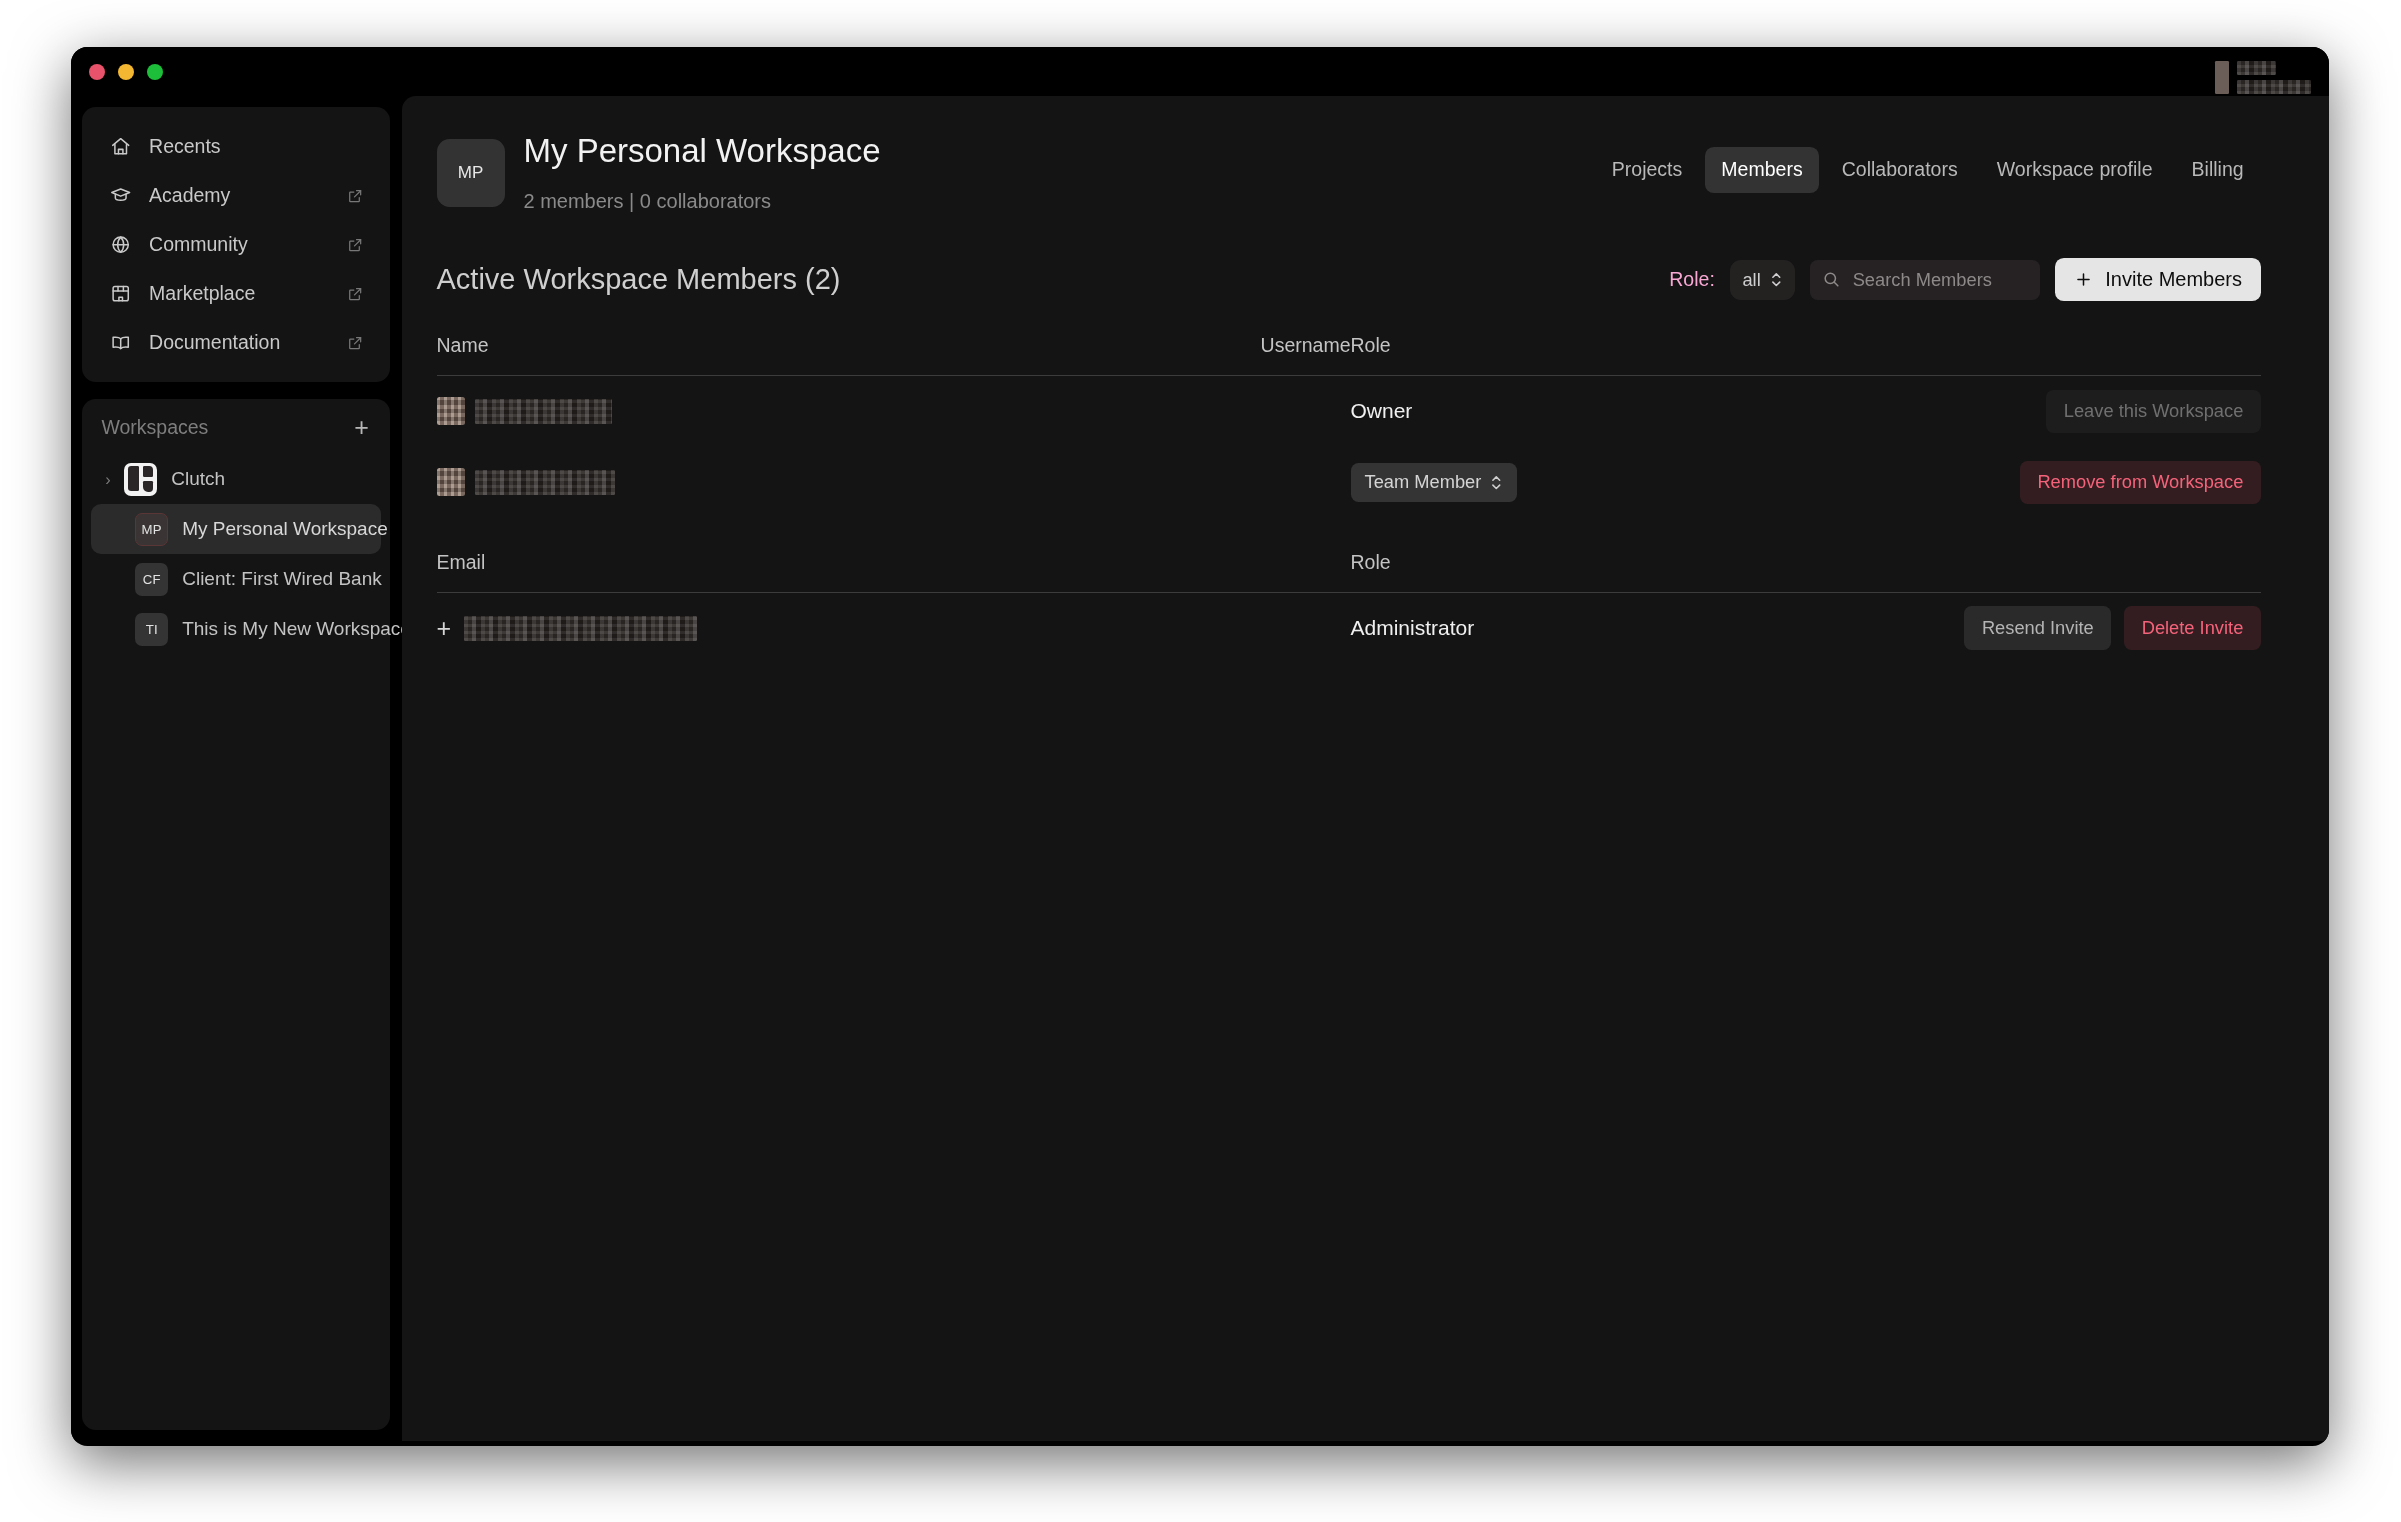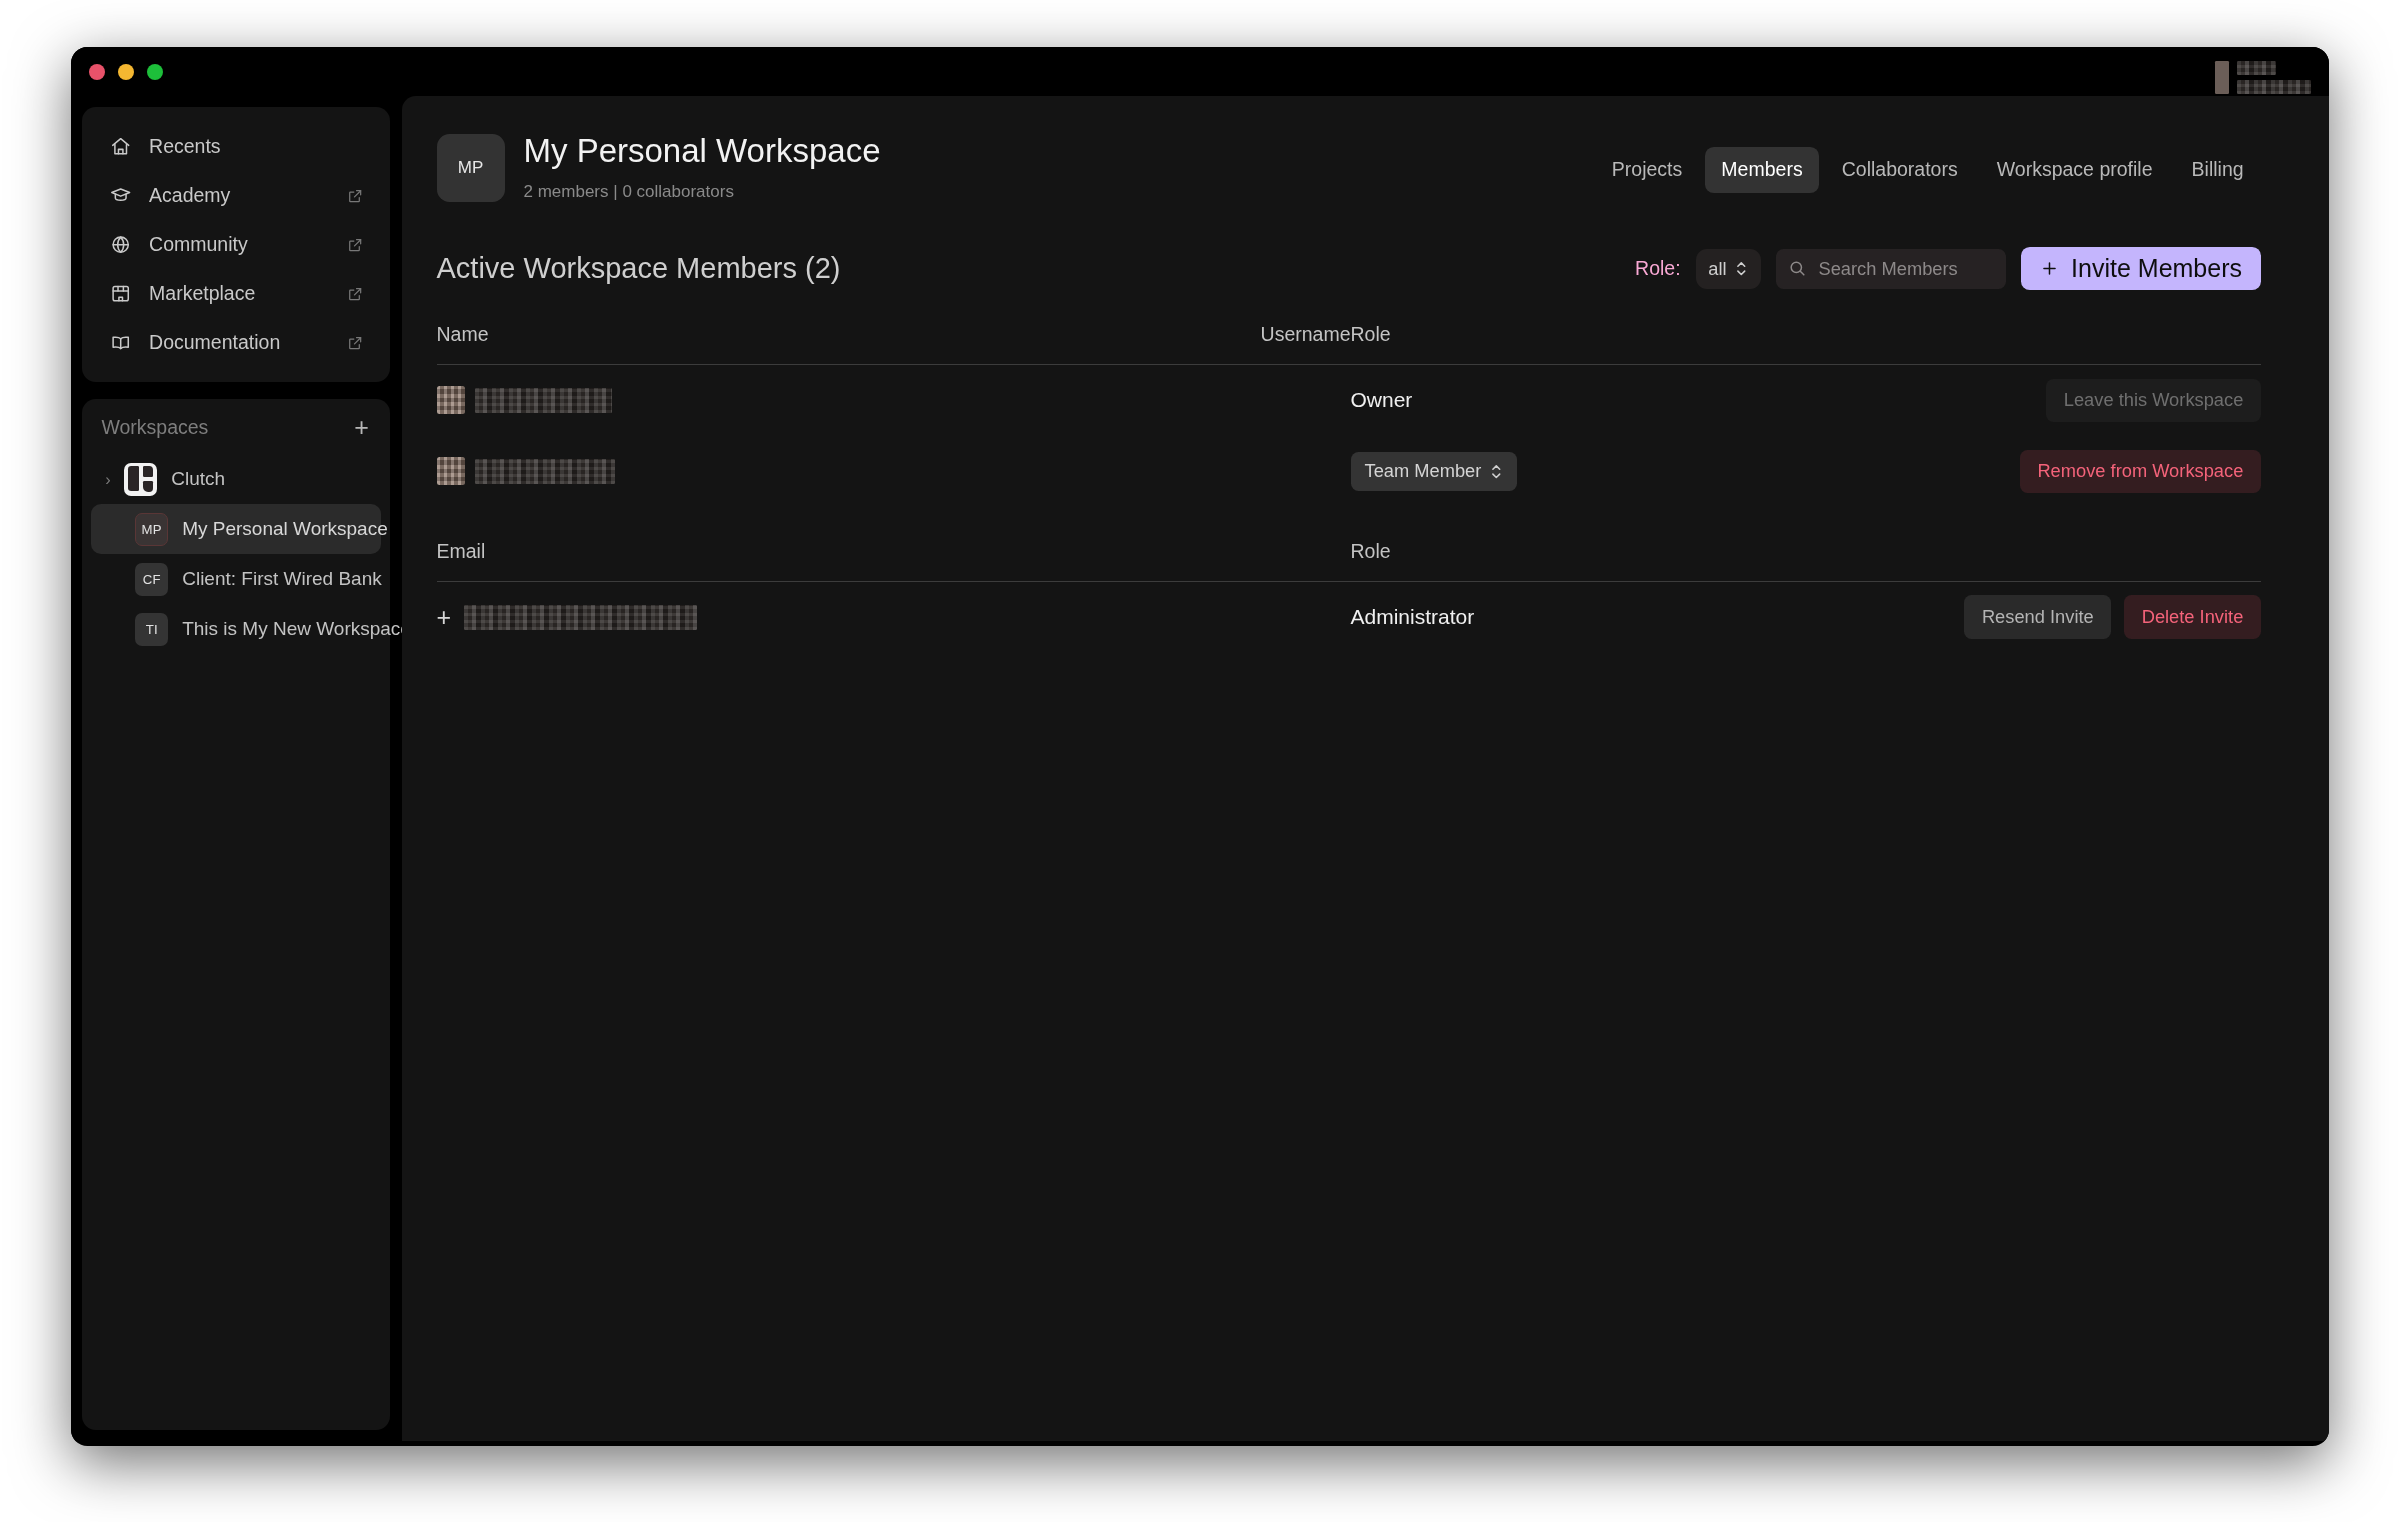--- a/index.html
+++ b/index.html
@@ -168,21 +168,21 @@
     padding: 37px 69px 0 35px;
   }
   .ws-identity { display: flex; align-items: center; gap: 19px; }
   .ws-avatar-lg {
     width: 68px; height: 68px; border-radius: 12.6px;
     background: #333333;
     display: flex; align-items: center; justify-content: center;
     color: #e8e8e8; font-size: 17px;
   }
   .ws-heading h1 { font-size: 33px; font-weight: 400; color: #f2f2f2; line-height: 1.1; }
-  .ws-heading .sub { margin-top: 13px; font-size: 17px; color: #8a8a8a; }
+  .ws-heading .sub { margin-top: 21px; font-size: 20px; color: #8a8a8a; }
 
   .tabs { display: flex; align-items: center; gap: 6.3px; margin-top: 14px; }
   .tab {
     font-size: 19.5px; color: #b9b9b9;
     padding: 11.4px 16.4px; border-radius: 8.8px;
     white-space: nowrap; cursor: default;
   }
   .tab.active { background: #333333; color: #ffffff; }
 
   .section-bar {
@@ -202,23 +202,23 @@
   }
   .stepper { display:flex; flex-direction:column; line-height: 0.72; font-size: 15px; color:#cfcfcf;}
   .search-box {
     display: flex; align-items: center; gap: 11.4px;
     background: #262223; border-radius: 7.6px;
     width: 230px; height: 40px; padding: 0 12.6px;
   }
   .search-box .ph { color: #8d8989; font-size: 18.3px; }
   .invite-btn {
     display: flex; align-items: center; gap: 12.6px;
-    background: #c4b5fd; color: #0e0e0e;
+    background: #e5e5e5; color: #0e0e0e;
     border-radius: 8.8px; height: 43px; padding: 0 19px;
-    font-size: 25px; cursor: default;
+    font-size: 20px; cursor: default;
   }
 
   
   .table { margin: 33px 68px 0 35px; }
   .t-head {
     display: flex; align-items: center;
     padding-bottom: 17.7px;
     border-bottom: 0.6px solid #3c3c3c;
   }
   .t-head .th { font-size: 19.5px; color: #c4c4c4; }

